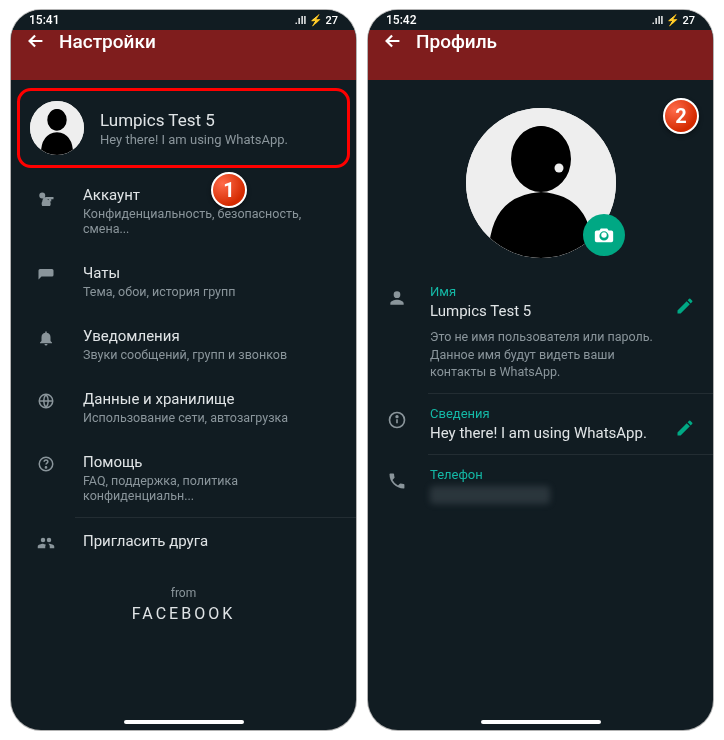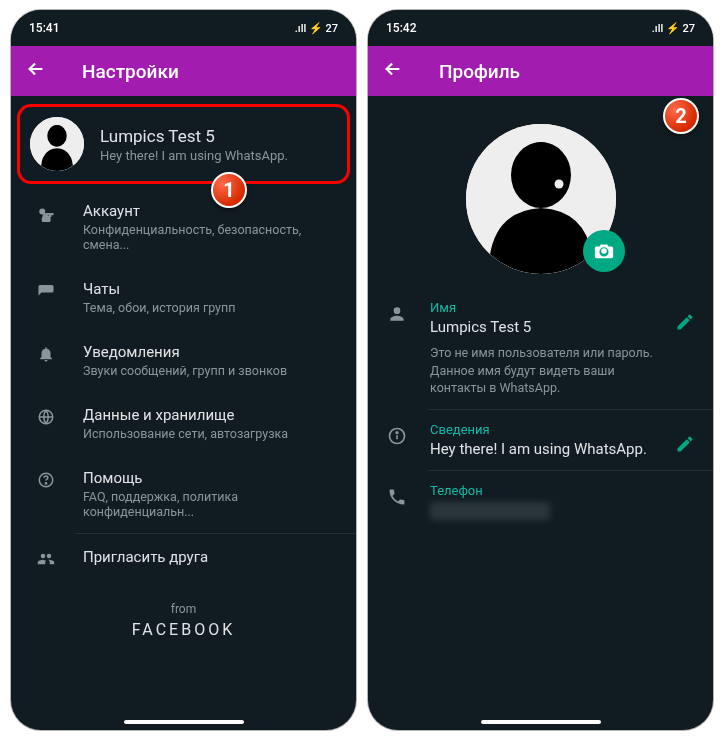--- a/index.html
+++ b/index.html
@@ -19,38 +19,38 @@
     .phone {
       width: 345px;
       height: 720px;
       background: #111c22;
       border-radius: 30px;
       overflow: hidden;
       position: relative;
       box-shadow: 0 0 0 1px rgba(0,0,0,0.3);
     }
     .statusbar {
-      height: 36px;
+      height: 20px;
       background: #111c22;
       color: #fff;
       display: flex;
       justify-content: space-between;
       align-items: center;
       padding: 0 18px;
       font-size: 12px;
       font-weight: 500;
     }
     .statusbar .right { display: flex; gap: 4px; align-items: center; font-size: 11px; }
     .header {
       height: 50px;
-      background: #a21caf;
-      display: flex;
-      align-items: center;
+      background: #7f1d1d;
+      display: flex;
+      align-items: flex-start;
       padding: 0 14px;
-      gap: 35px;
+      gap: 12px;
     }
     .header .back { color: #fff; cursor: pointer; }
     .header .title { color: #fff; font-size: 19px; font-weight: 500; }
     .content { padding: 0; }
     .profile-row {
       display: flex;
       align-items: center;
       padding: 14px 16px;
       gap: 16px;
       cursor: pointer;

